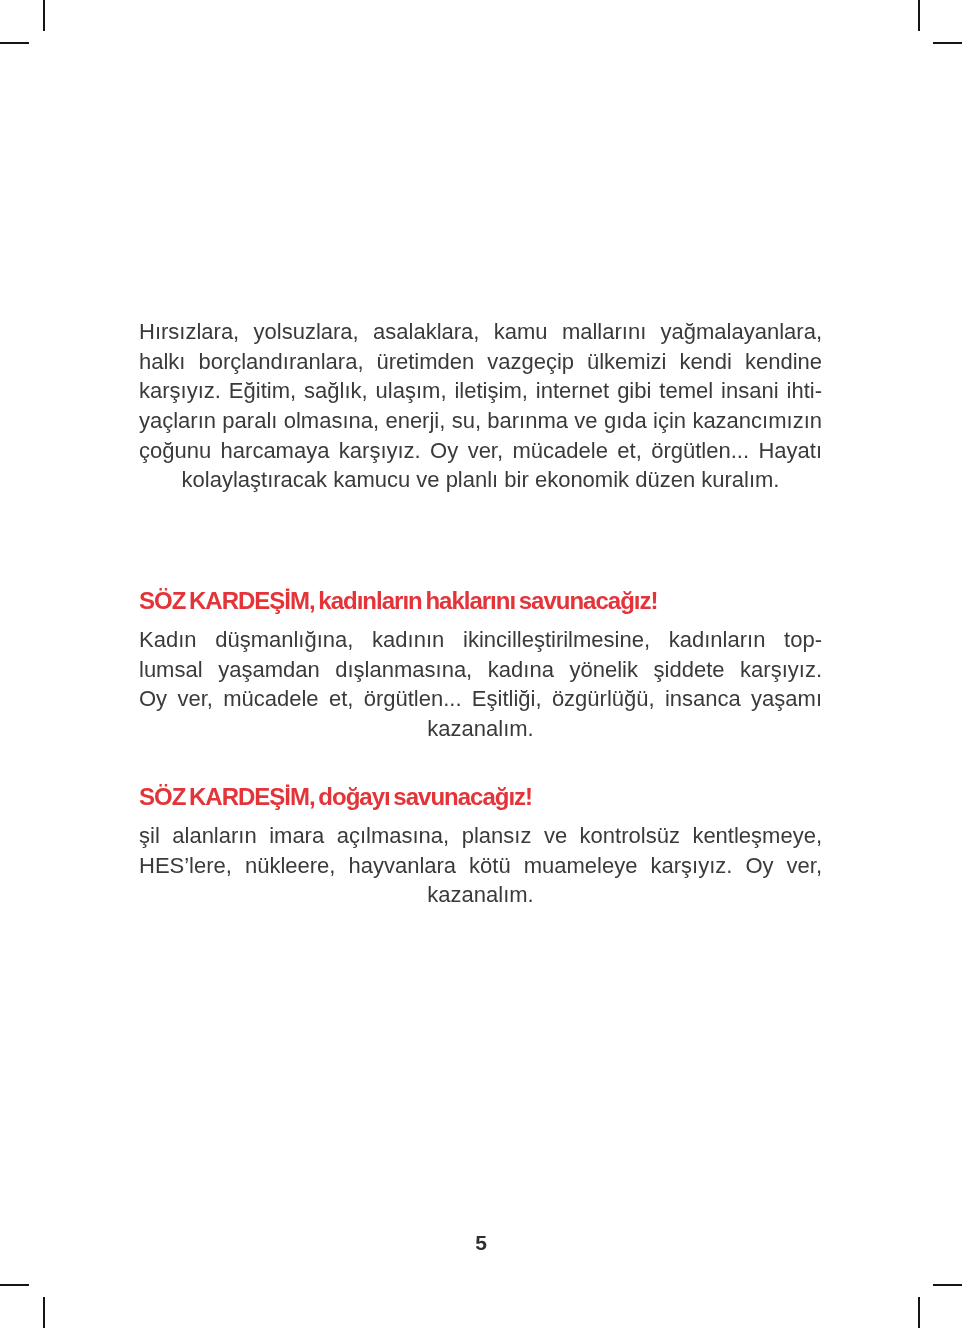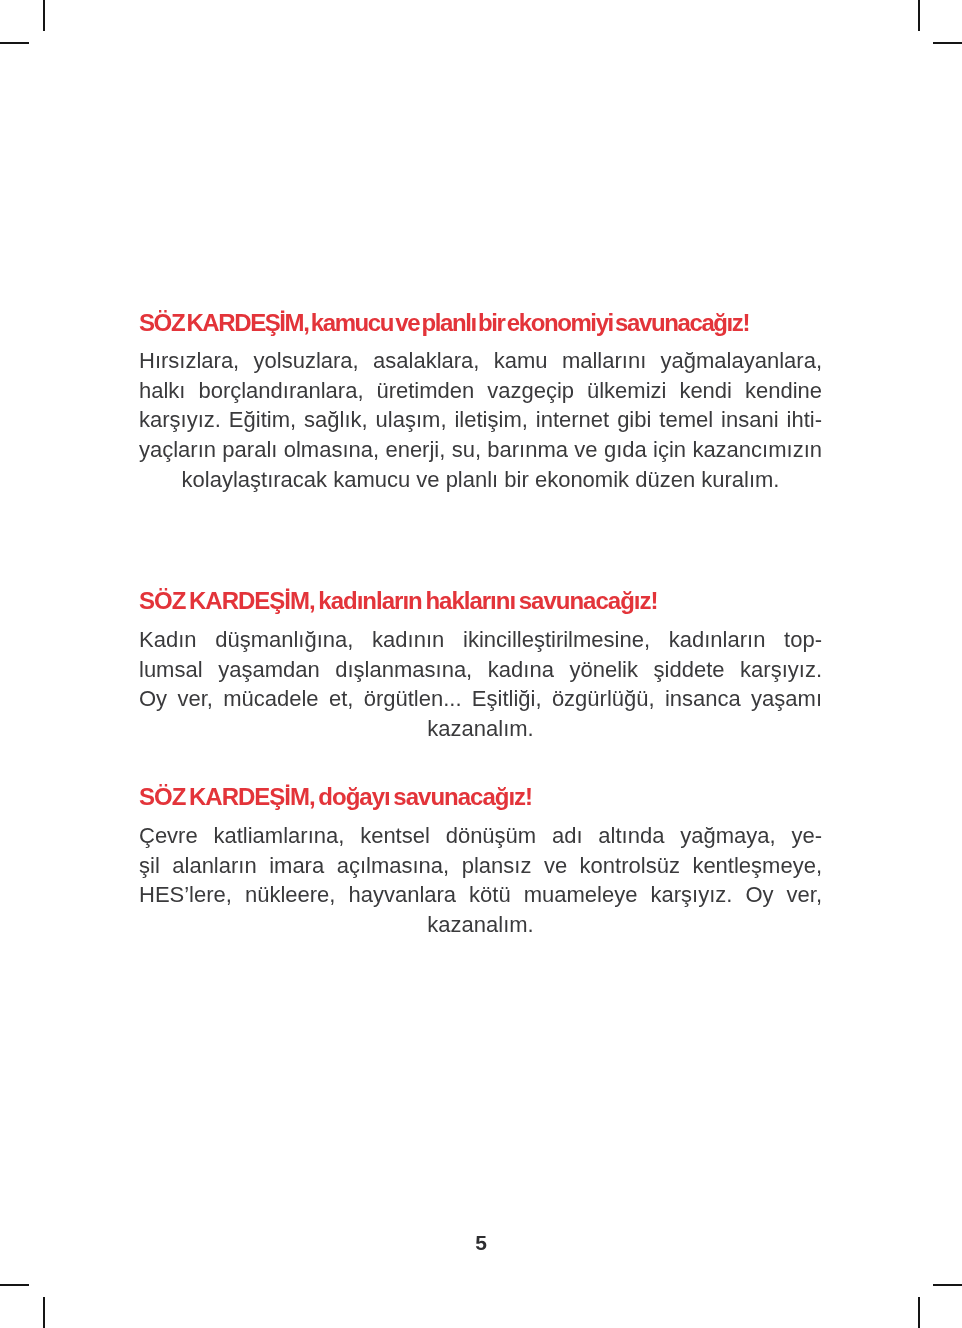--- a/index.html
+++ b/index.html
@@ -94,44 +94,43 @@
   <div class="crop v tr-v"></div>
   <div class="crop h tr-h"></div>
   <div class="crop v bl-v"></div>
   <div class="crop h bl-h"></div>
   <div class="crop v br-v"></div>
   <div class="crop h br-h"></div>
 
   <div class="content">
 
     <div class="section sec1">
-      <div class="heading">SÖZ KARDEŞİM, kamucu ve planlı bir ekonomiyi savunacağız!</div>
       <div class="para">
         <div class="bline">Hırsızlara, yolsuzlara, asalaklara, kamu mallarını yağmalayanlara,</div>
         <div class="bline">halkı borçlandıranlara, üretimden vazgeçip ülkemizi kendi kendine</div>
         <div class="bline">karşıyız. Eğitim, sağlık, ulaşım, iletişim, internet gibi temel insani ihti-</div>
         <div class="bline">yaçların paralı olmasına, enerji, su, barınma ve gıda için kazancımızın</div>
+        <div class="bline">çoğunu harcamaya karşıyız. Oy ver, mücadele et, örgütlen... Hayatı</div>
         <div class="bline final">kolaylaştıracak kamucu ve planlı bir ekonomik düzen kuralım.</div>
       </div>
     </div>
 
     <div class="section sec2">
       <div class="heading">SÖZ KARDEŞİM, kadınların haklarını savunacağız!</div>
       <div class="para">
         <div class="bline">Kadın düşmanlığına, kadının ikincilleştirilmesine, kadınların top-</div>
         <div class="bline">lumsal yaşamdan dışlanmasına, kadına yönelik şiddete karşıyız.</div>
         <div class="bline">Oy ver, mücadele et, örgütlen... Eşitliği, özgürlüğü, insanca yaşamı</div>
         <div class="bline final">kazanalım.</div>
       </div>
     </div>
 
     <div class="section sec3">
       <div class="heading">SÖZ KARDEŞİM, doğayı savunacağız!</div>
       <div class="para">
-        <div class="bline">Çevre katliamlarına, kentsel dönüşüm adı altında yağmaya, ye-</div>
         <div class="bline">şil alanların imara açılmasına, plansız ve kontrolsüz kentleşmeye,</div>
         <div class="bline">HES’lere, nükleere, hayvanlara kötü muameleye karşıyız. Oy ver,</div>
         <div class="bline final">kazanalım.</div>
       </div>
     </div>
 
   </div>
 
   <div class="page-number">5</div>
 

